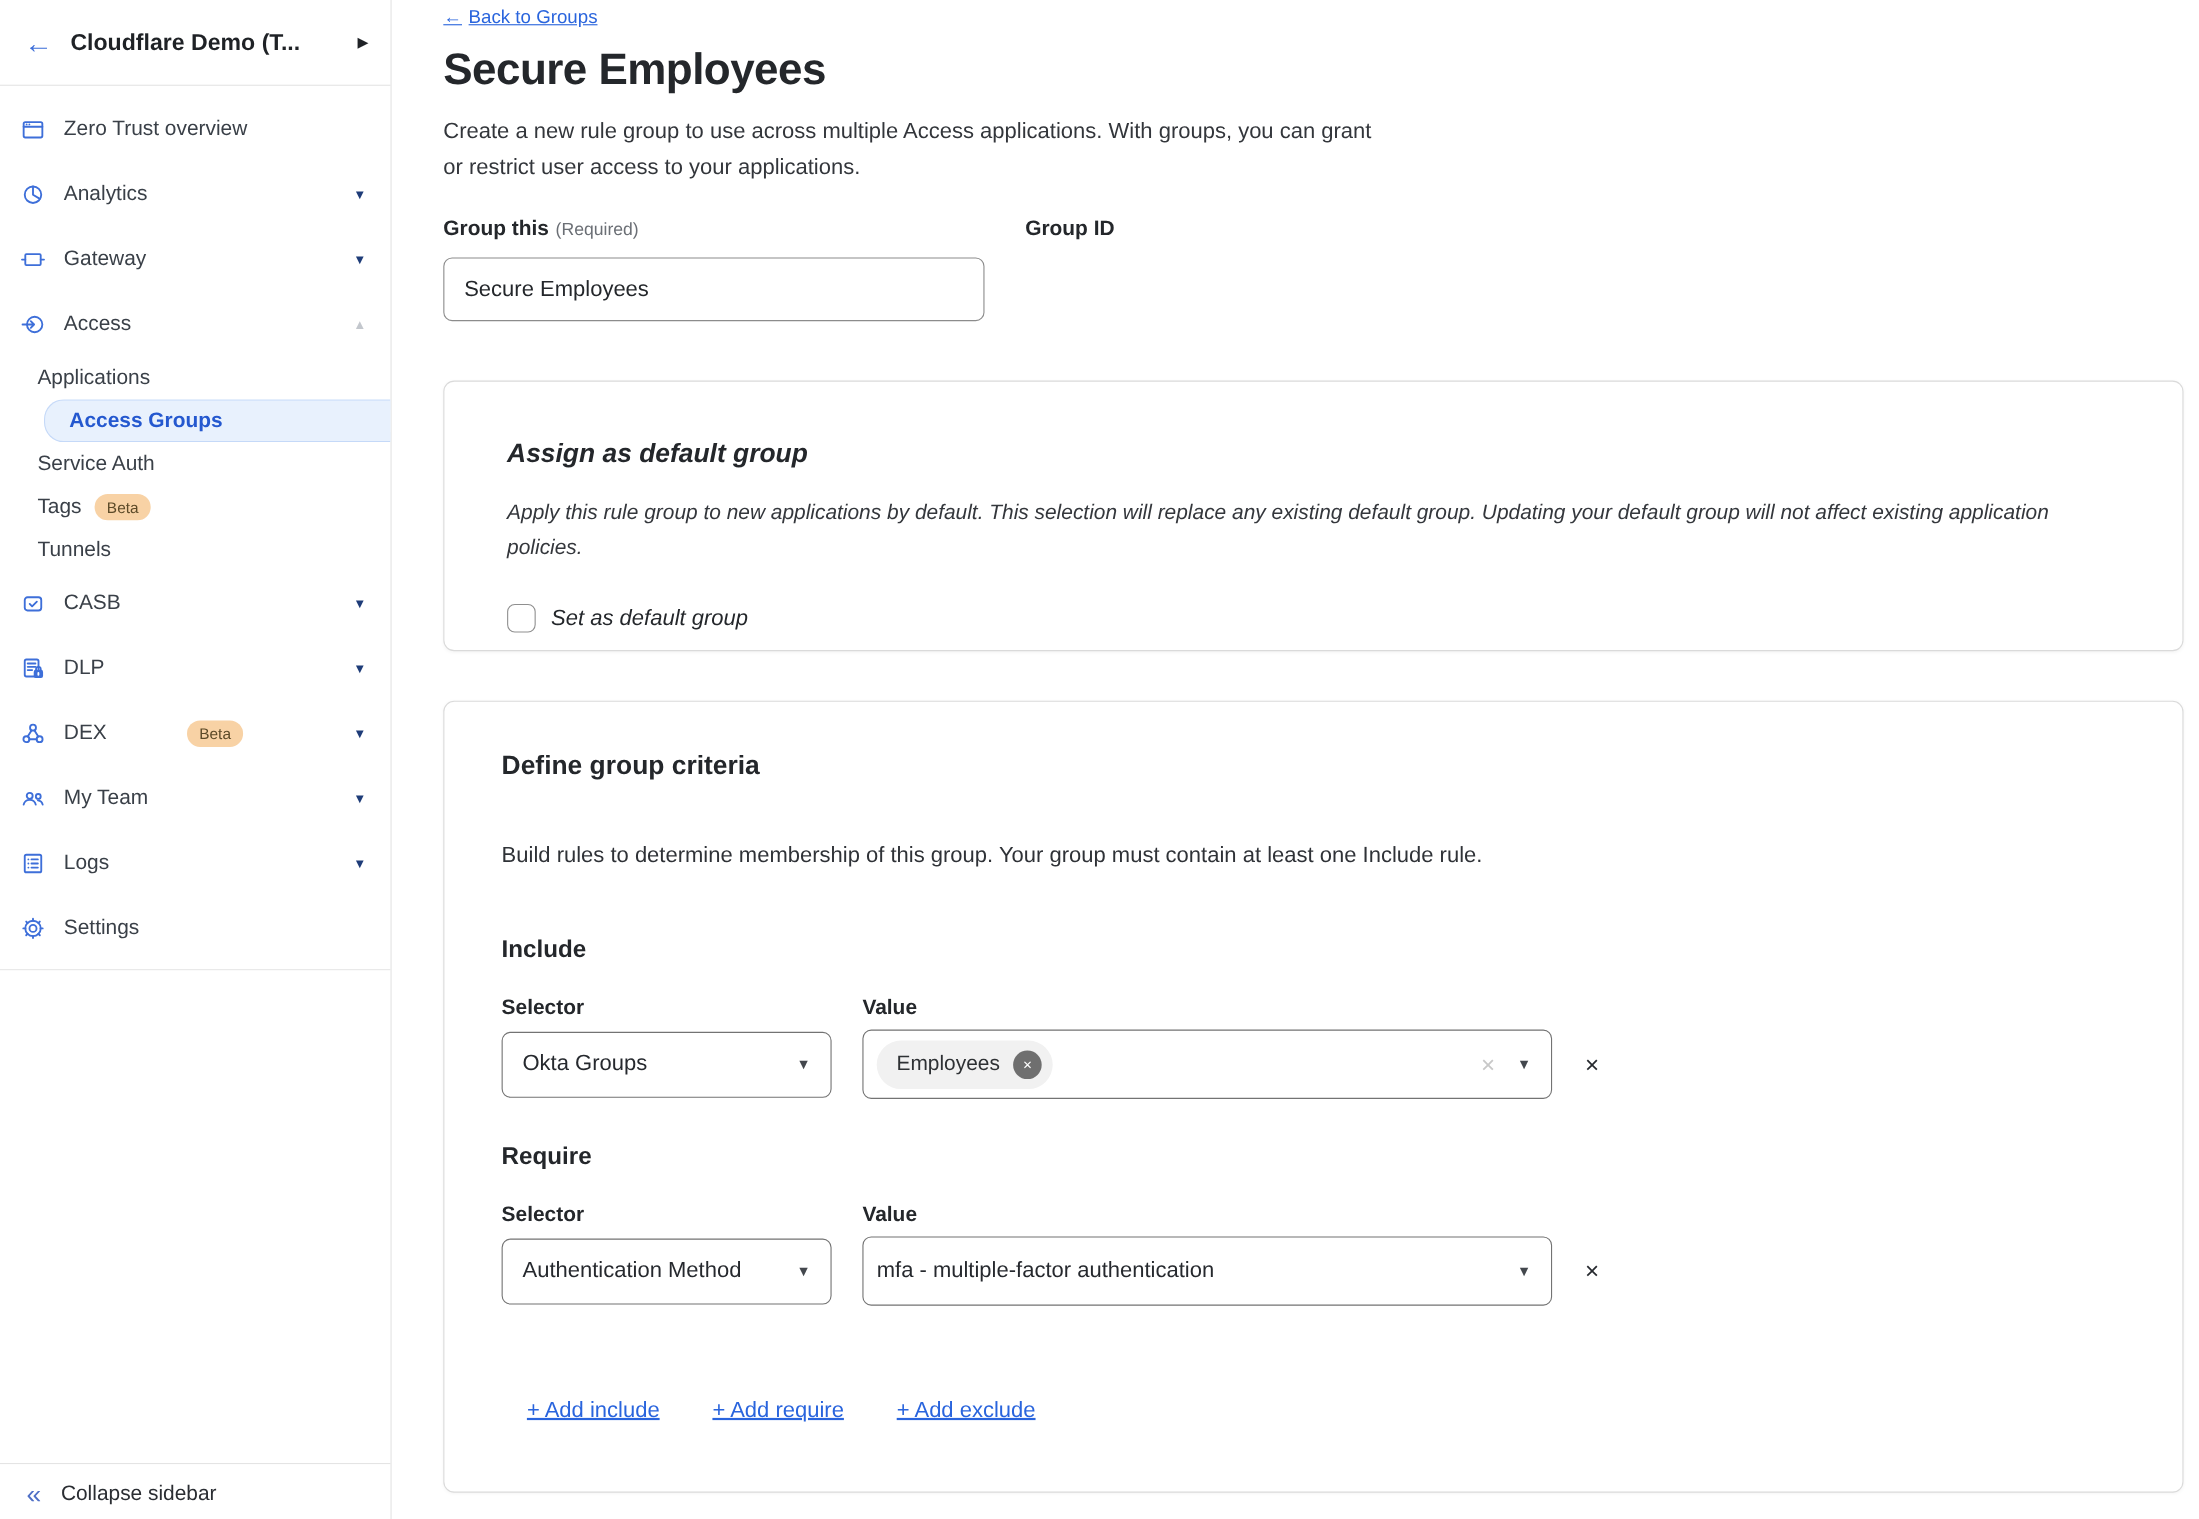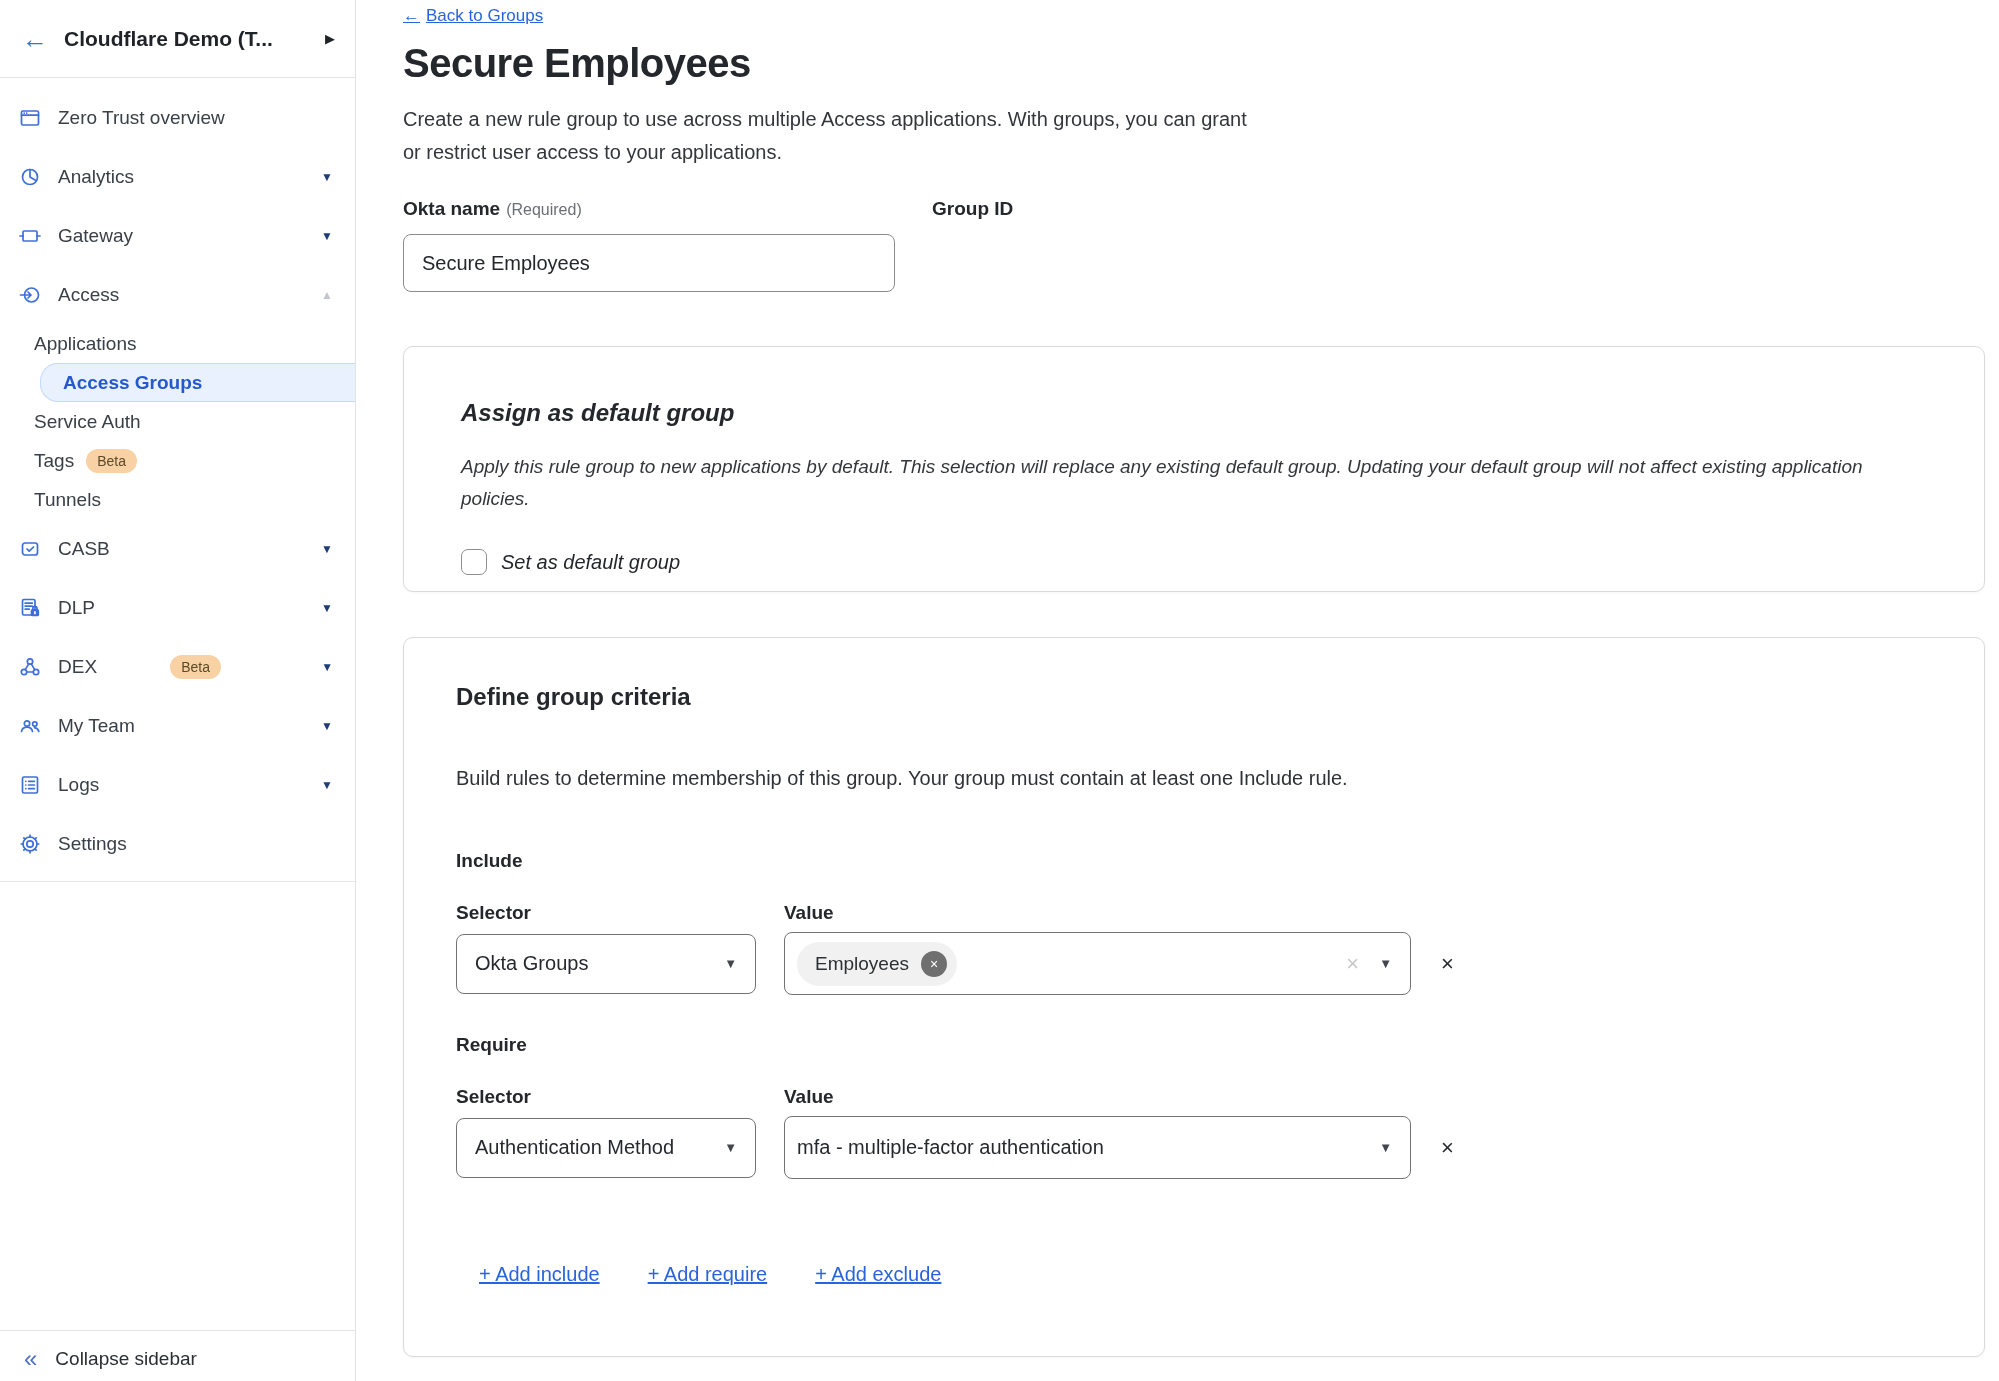--- a/index.html
+++ b/index.html
@@ -61,21 +61,21 @@
     box-shadow:0 1px 3px rgba(0,0,0,0.04); }
   .card-1 { margin-top:54px; height:246px; padding:52px 60px 0 57px;font-style:italic; }
   .card-2 { margin-top:45px; height:720px; padding:45px 60px 0 52px; }
   .card-h2 { font-size:24px; font-weight:bold; color:#24272b; }
   .card-p { margin-top:24px; font-size:19px; color:#34373c; line-height:32px; max-width:1415px; }
   .check-row { margin-top:34px; display:flex; align-items:center; cursor:pointer; }
   .checkbox { width:26px; height:26px; border:1.5px solid #8f8f8f; border-radius:7px; background:#fff; }
   .check-label { margin-left:14px; font-size:20px; color:#24272b; }
 
   .card2-p { margin-top:56px; font-size:20px; color:#2f3237; }
-  .rule-h3 { margin-top:60px; font-size:19px; font-weight:bold; color:#24272b; }
+  .rule-h3 { margin-top:60px; font-size:22px; font-weight:bold; color:#24272b; }
   .rule-h3.require { margin-top:39px; }
   .labels-row { margin-top:30px; display:flex; }
   .labels-row .sel-l { width:328px; }
   .controls-row { margin-top:8px; display:flex; align-items:center; }
   .select-box { width:300px; height:60px; border:1px solid #737373; border-radius:8px;
     display:flex; align-items:center; justify-content:space-between; padding:0 18px; cursor:pointer;
     font-size:20px; color:#26292e; background:#fff; }
   .dd-caret { font-size:13px; color:#43474d; }
   .value-box { width:627px; height:63px; border:1px solid #737373; border-radius:8px; margin-left:28px;
     display:flex; align-items:center; padding:0 18px 0 12px; background:#fff; cursor:pointer; }
@@ -261,21 +261,21 @@
     <div class="page-title">Secure Employees</div>
 
     <div class="page-desc">
       <span style="display:block">Create a new rule group to use across multiple Access applications. With groups, you can grant</span>
       <span style="display:block">or restrict user access to your applications.</span>
     </div>
 
     <div class="form-row">
       <div class="gn-col">
         <div>
-          <span class="field-label">Okta name</span><span class="req-hint">(Required)</span>
+          <span class="field-label">Group this</span><span class="req-hint">(Required)</span>
         </div>
         <input class="gn-input" type="text" value="Secure Employees" style="">
       </div>
 
       <div class="gid-col">
         <div class="field-label">Group ID</div>
       </div>
     </div>
 
     

